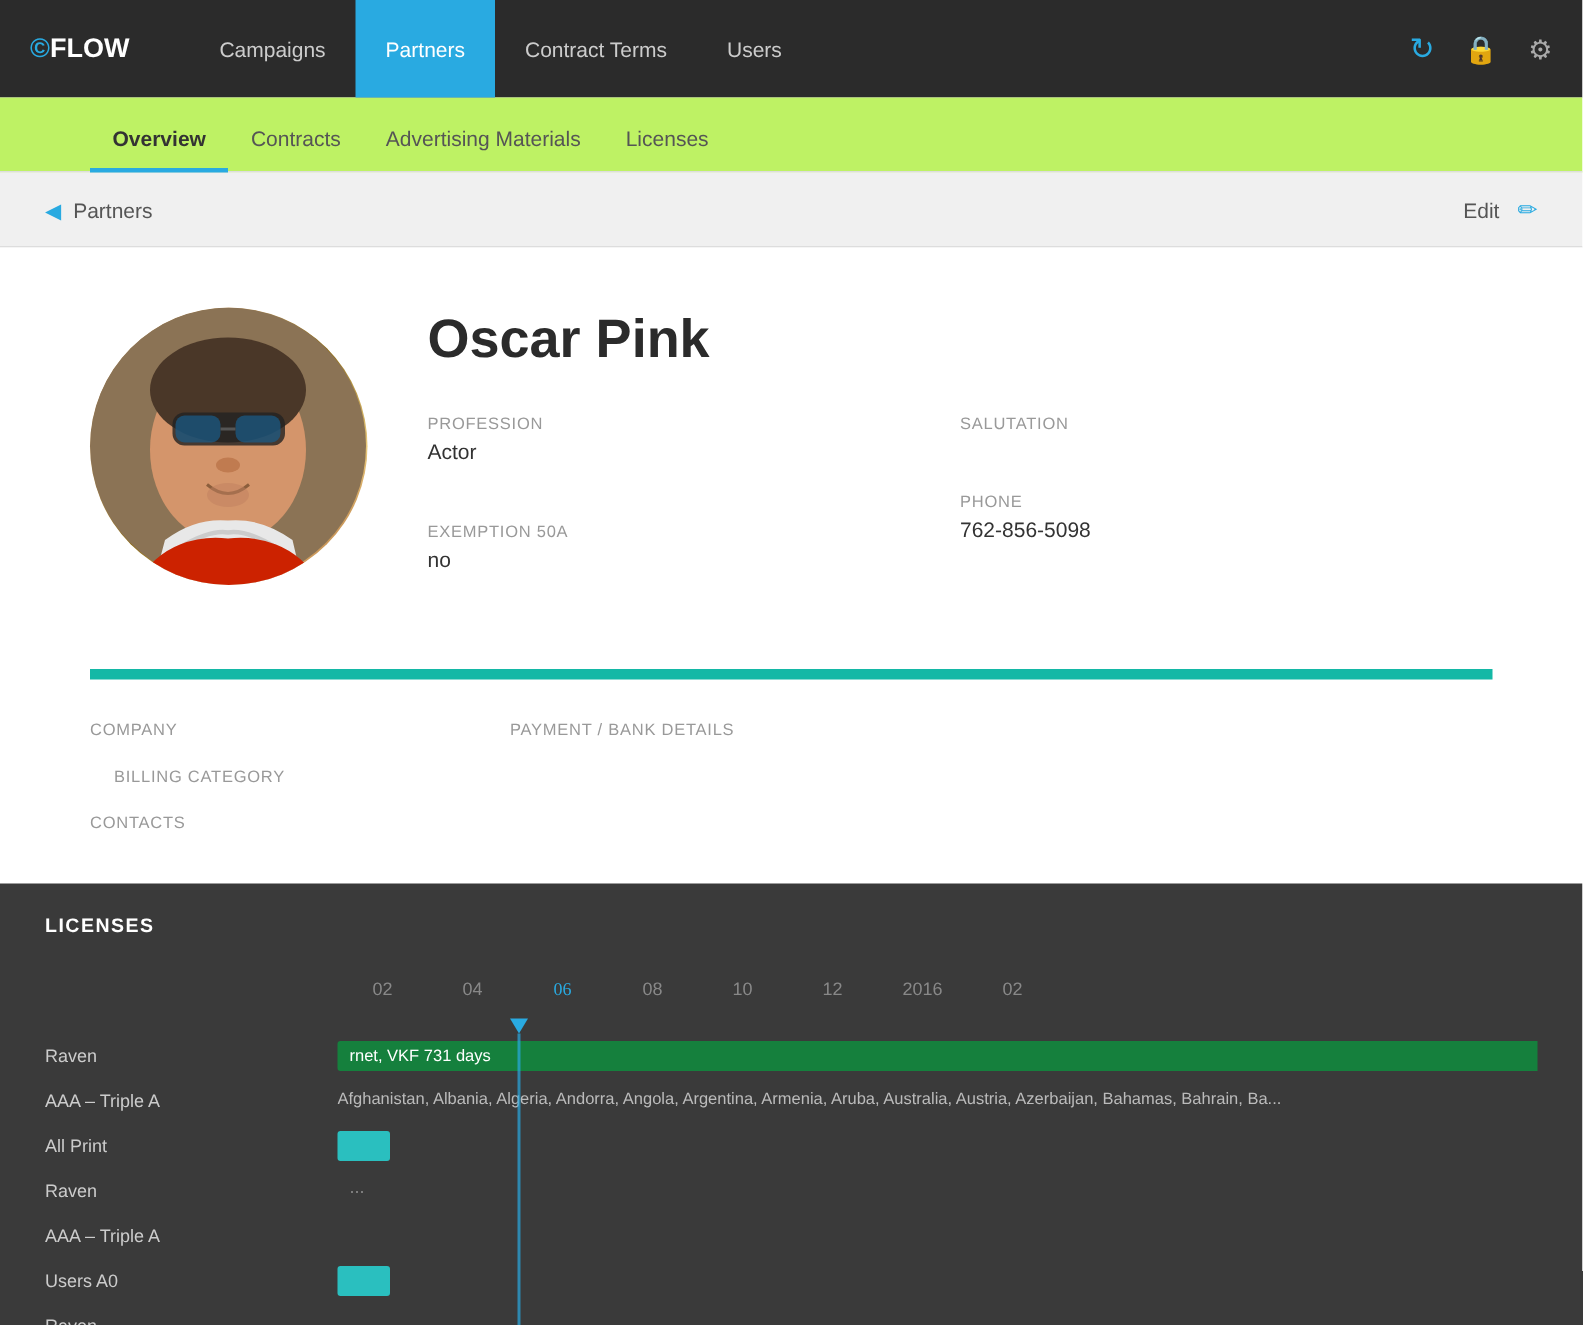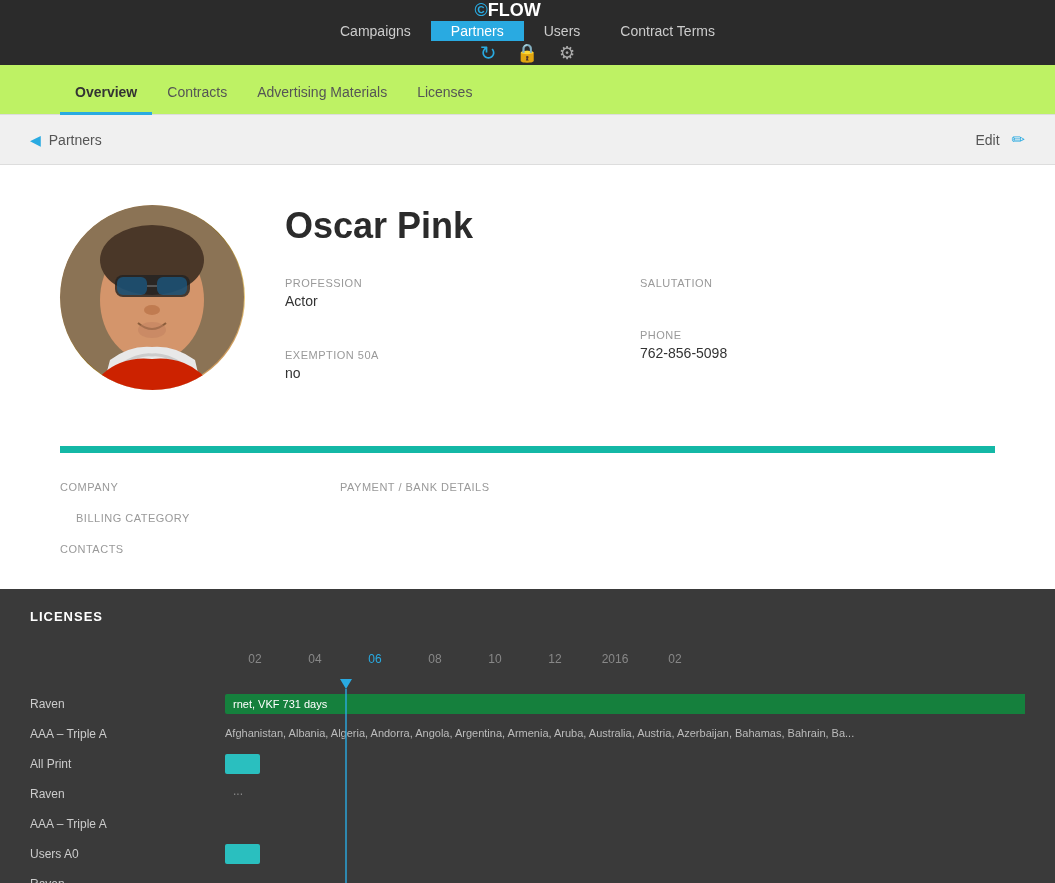--- a/index.html
+++ b/index.html
@@ -5,21 +5,20 @@
     * { margin: 0; padding: 0; box-sizing: border-box; }
     body { font-family: Arial, sans-serif; background: #fff; color: #333; font-size: 14px; }
 
     
     .top-nav {
       background: #2b2b2b;
       display: flex;
       align-items: center;
       height: 65px;
       padding: 0 20px;
-      flex-direction: column;
     }
     .logo {
       display: flex;
       align-items: center;
       margin-right: 40px;
     }
     .logo-text {
       color: #fff;
       font-size: 18px;
       font-weight: bold;
@@ -288,22 +287,22 @@
 
 <nav class="top-nav">
   <div class="logo">
     <span class="logo-text">
       <span class="logo-c">©</span><span>FLOW</span>
     </span>
   </div>
   <div class="nav-items">
     <a class="nav-item">Campaigns</a>
     <a class="nav-item active">Partners</a>
+    <a class="nav-item">Contract Terms</a>
     <a class="nav-item">Users</a>
-    <a class="nav-item">Contract Terms</a>
   </div>
   <div class="nav-right">
     <span class="nav-icon" style="font-size:20px;">↻</span>
     <span class="nav-icon-grey">🔒</span>
     <span class="nav-icon-grey">⚙</span>
   </div>
 </nav>
 
 <div class="sub-nav">
   <div class="sub-nav-item active">Overview</div>
@@ -401,21 +400,21 @@
 <div class="licenses-section">
   <div class="licenses-title">LICENSES</div>
 
   <div class="timeline-container">
 
     <div class="timeline-header">
       <div style="width:195px; flex-shrink:0;"></div>
       <div style="display:flex; flex:1; color:#888; font-size:12px; position:relative;">
         <div style="width:60px; text-align:center;">02</div>
         <div style="width:60px; text-align:center;">04</div>
-        <div style="width:60px; text-align:center; color:#29aae1;">06</div>
+        <div style="width:60px; text-align:center; color:#29aae1;font-family:Liberation Serif, serif;">06</div>
         <div style="width:60px; text-align:center;">08</div>
         <div style="width:60px; text-align:center;">10</div>
         <div style="width:60px; text-align:center;">12</div>
         <div style="width:60px; text-align:center;">2016</div>
         <div style="width:60px; text-align:center;">02</div>
       </div>
     </div>
 
     <div style="position:relative; height:10px;">
       <div style="position:absolute; left:310px; top:0; width:0; height:0; border-left:6px solid transparent; border-right:6px solid transparent; border-top:10px solid #29aae1; z-index:11;"></div>

